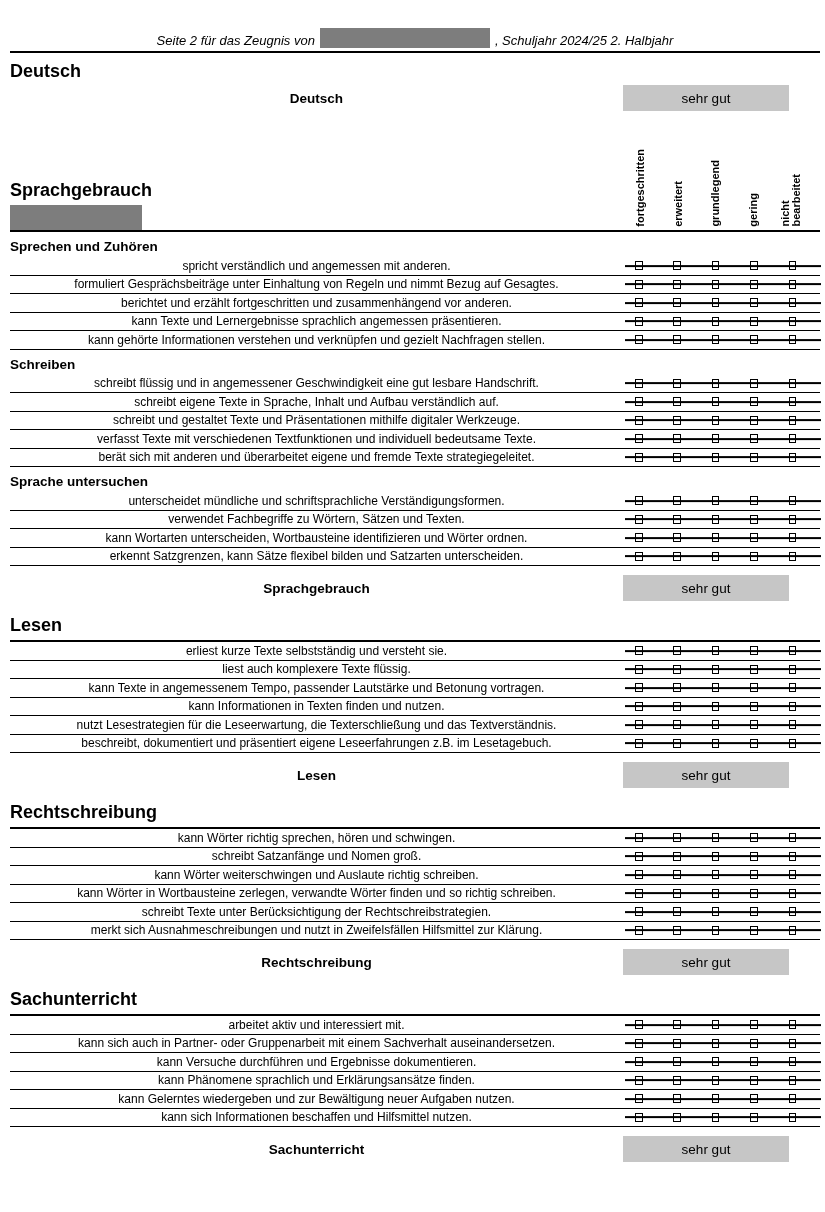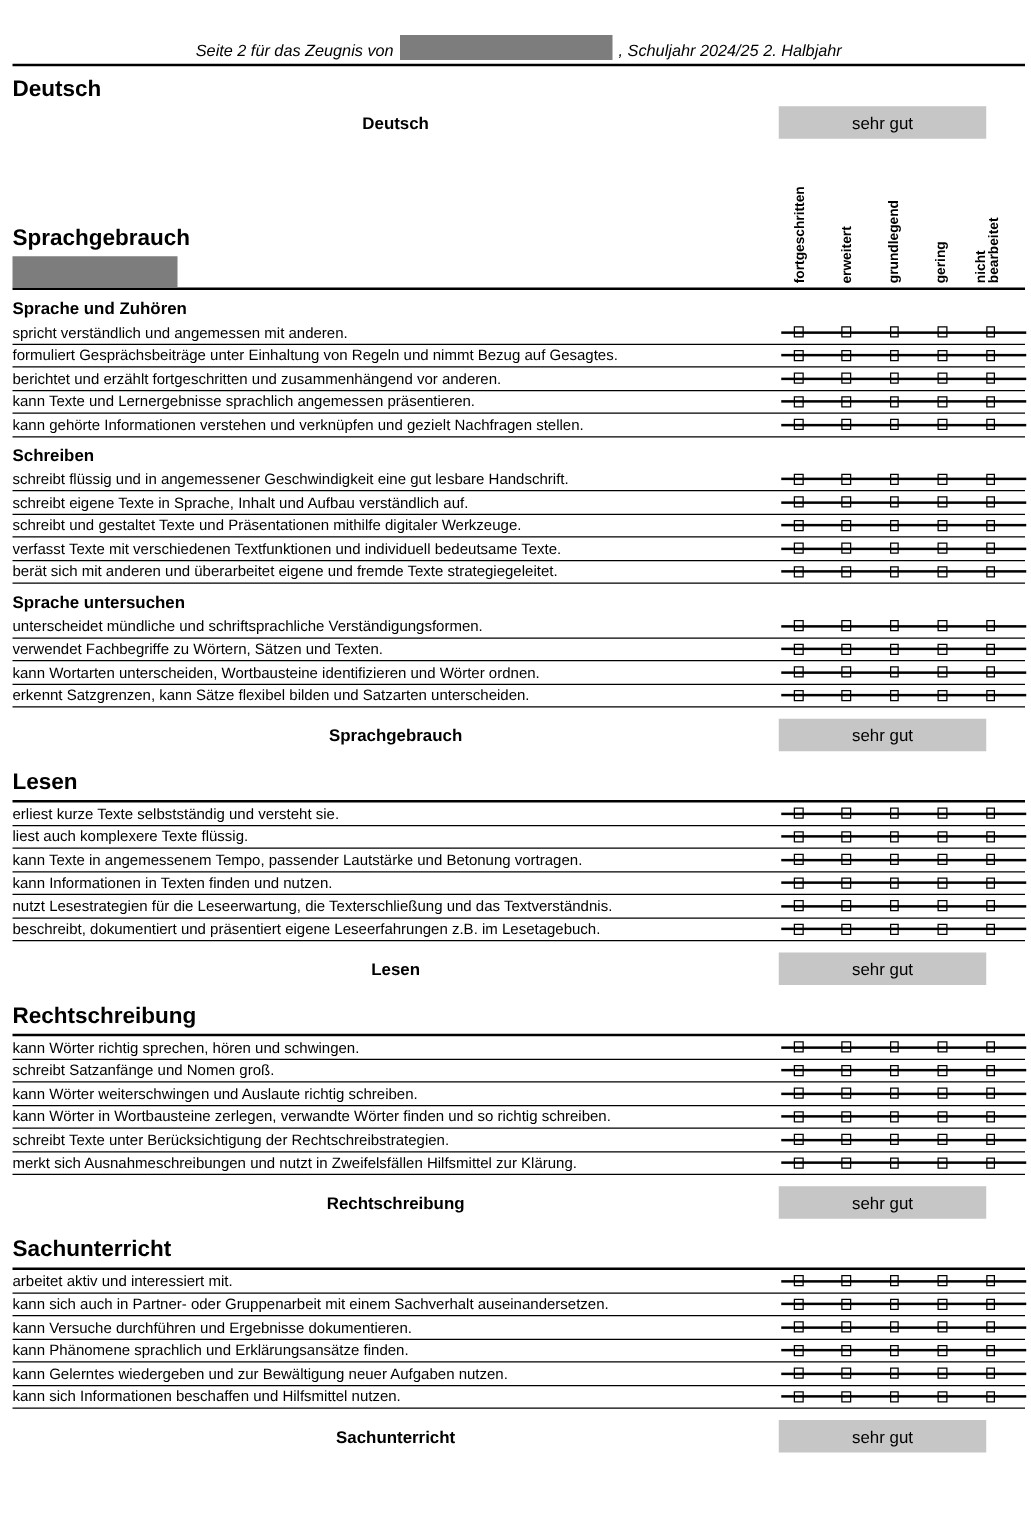--- a/index.html
+++ b/index.html
@@ -42,21 +42,21 @@
   .rating-header-cols { height: 114px; align-items: flex-end; padding-bottom: 3px; }
   .rating-col { width: 11px; display: flex; justify-content: center; }
   .rc-label {
     writing-mode: vertical-rl; transform: rotate(180deg);
     font-weight: bold; font-size: 11px; line-height: 10.5px; white-space: pre-line;
   }
 
   
   .criteria-table { border-top: 2.5px solid #000; }
   .group-heading { font-weight: bold; font-size: 13.5px; padding: 7px 0 3px 0; }
-  .criterion-row { display: flex; height: 18.5px; border-bottom: 1.7px solid #000; }
+  .criterion-row { display: flex; height: 18.5px; border-bottom: 1.7px solid #000; text-align: center; }
   .criterion-text { flex: 1; font-size: 12px; align-self: center; padding-top: 1px; line-height: 15px;
                     white-space: nowrap; overflow: hidden; }
   .rating-cells { position: relative; align-items: center; }
   .rating-cells::before {
     content: ""; position: absolute; left: 2px; right: -1px; top: 50%;
     transform: translateY(-50%); height: 1.8px; background: #000;
   }
   .checkbox { position: relative; width: 7.5px; height: 9px; border: 1.7px solid #000; background: transparent; }
 
   .section-block .section-title { margin: 14px 0 5px 0; }
@@ -100,21 +100,21 @@
             <div class="rating-col">
               <span class="rc-label">gering</span>
             </div>
             <div class="rating-col">
               <span class="rc-label">nicht
 bearbeitet</span>
             </div>
           </div>
         </div>
         <div class="criteria-table">
-          <div class="group-heading">Sprache und Zuhören</div>
+          <div class="group-heading">Sprechen und Zuhören</div>
           <div class="criterion-row">
             <span class="criterion-text">spricht verständlich und angemessen mit anderen.</span>
             <div class="rating-area rating-cells">
               <span class="checkbox"></span>
               <span class="checkbox"></span>
               <span class="checkbox"></span>
               <span class="checkbox"></span>
               <span class="checkbox"></span>
             </div>
           </div>

